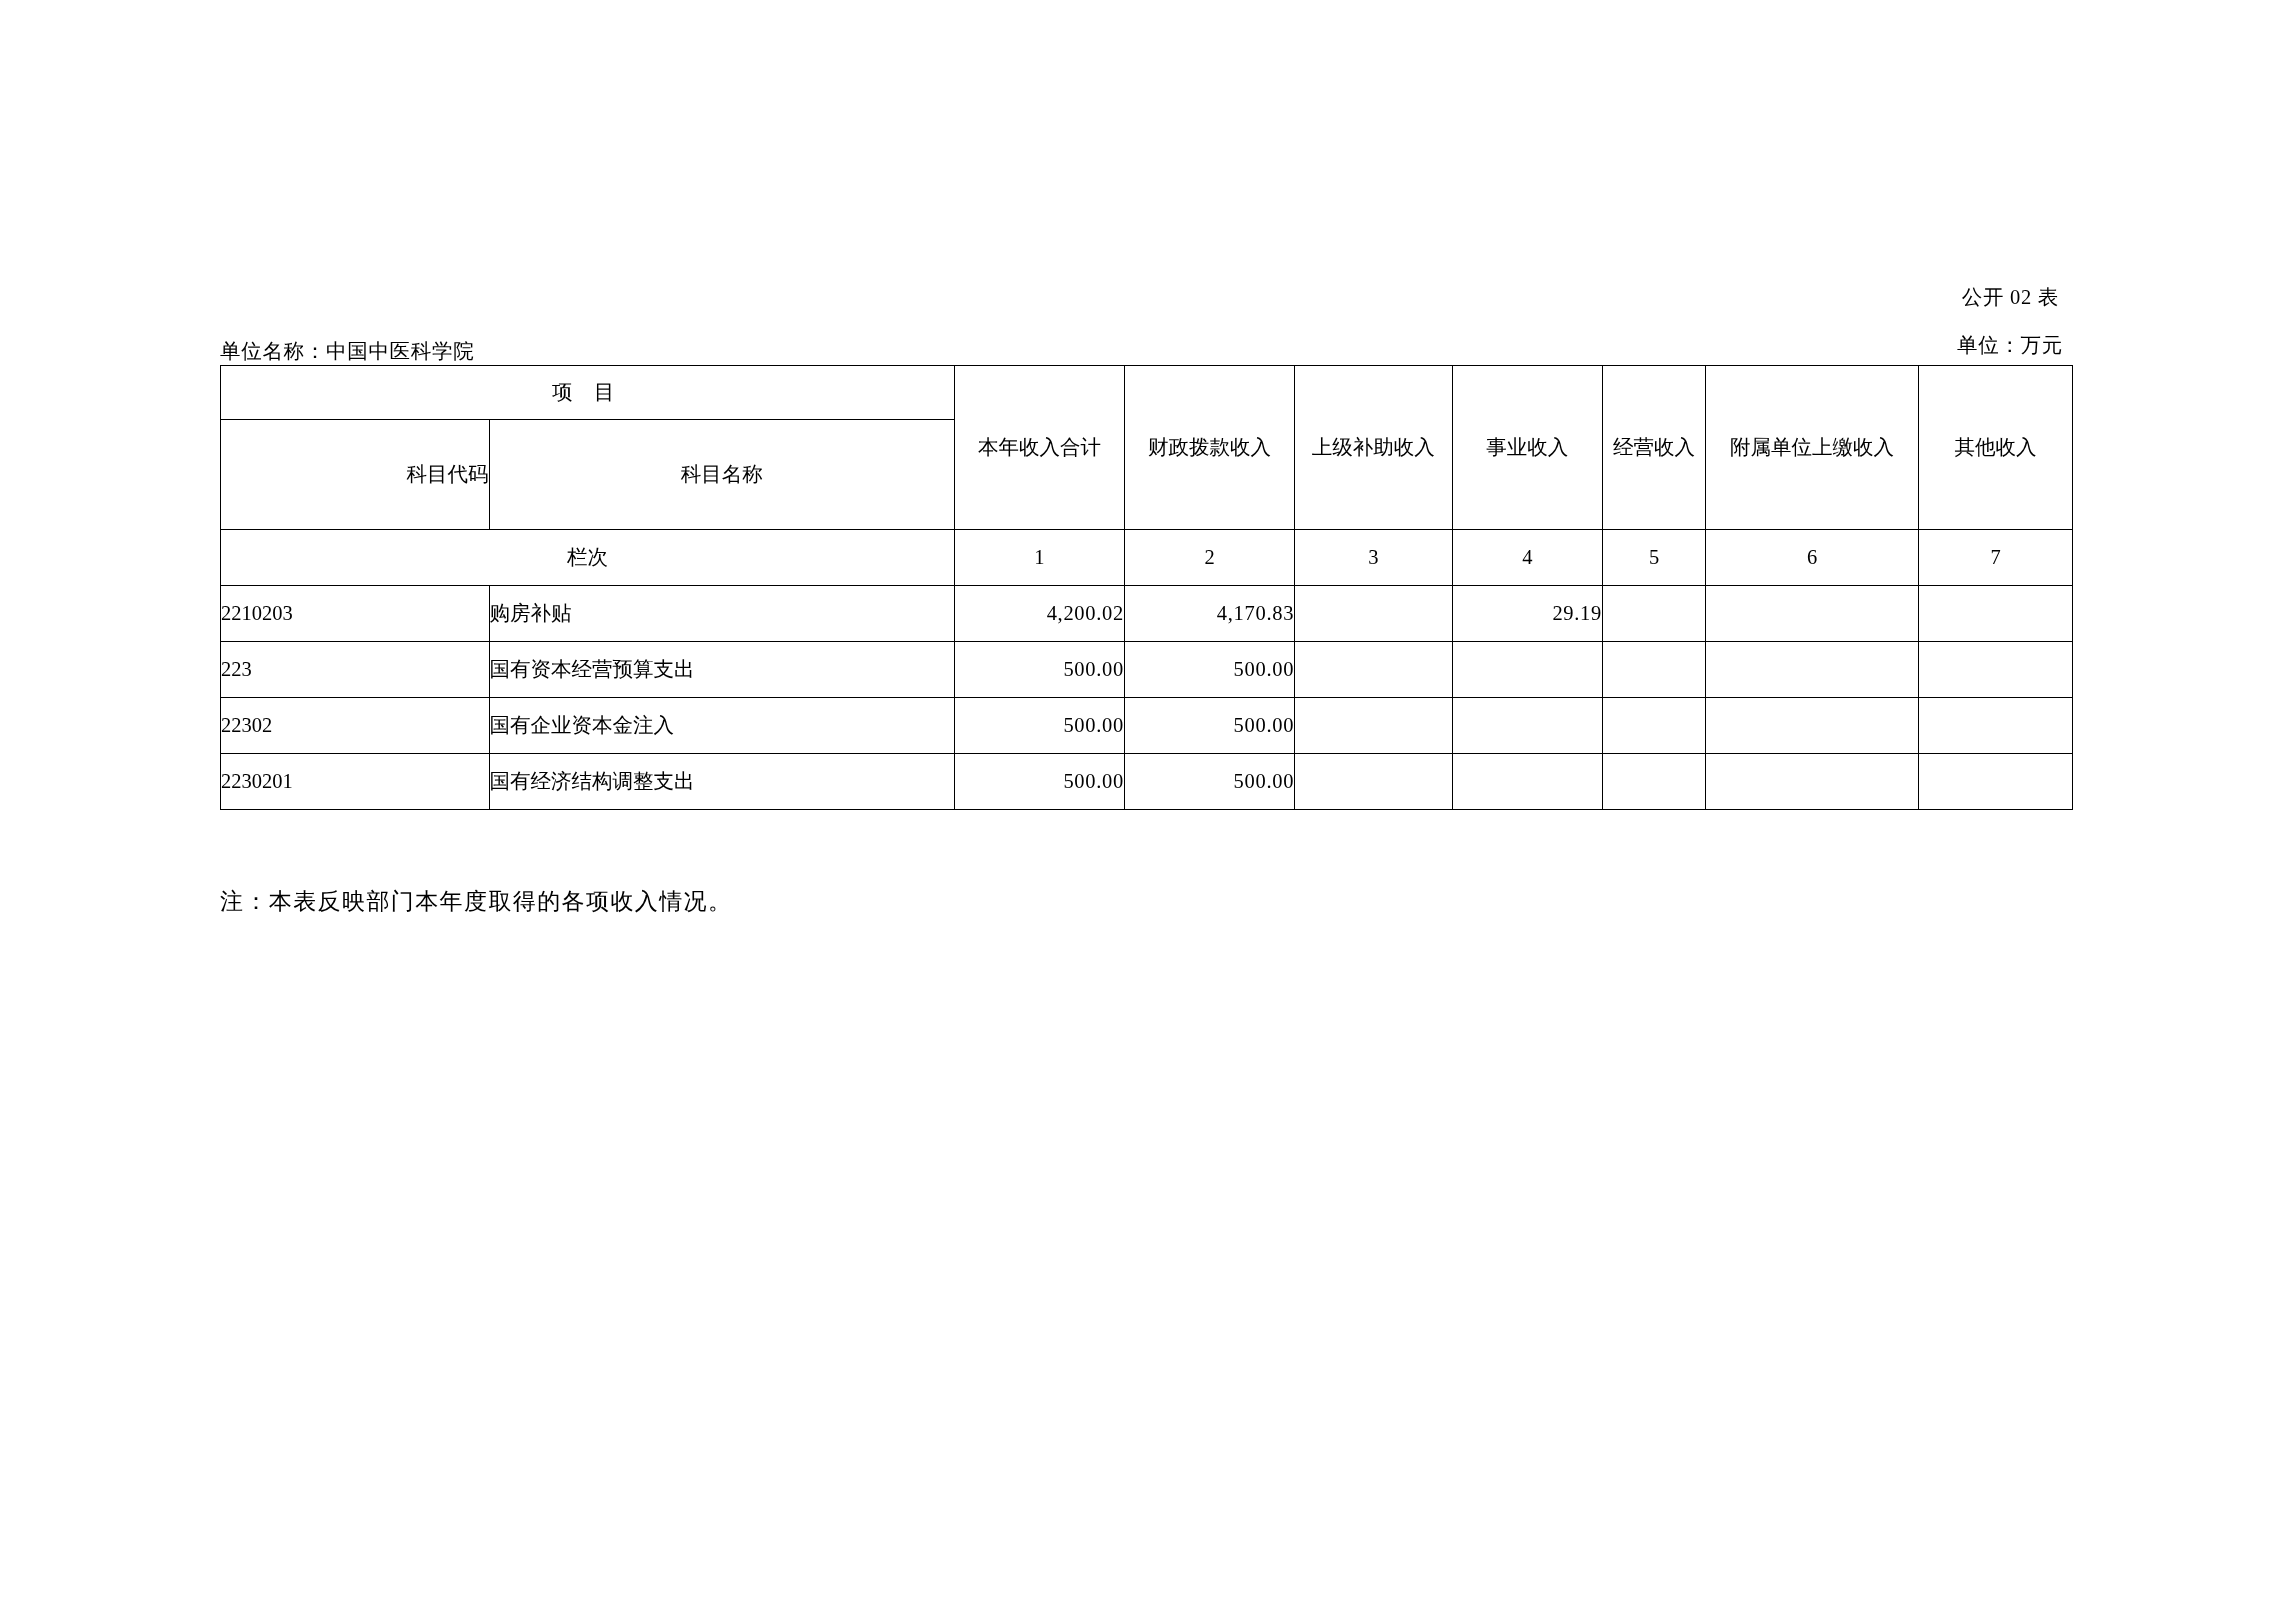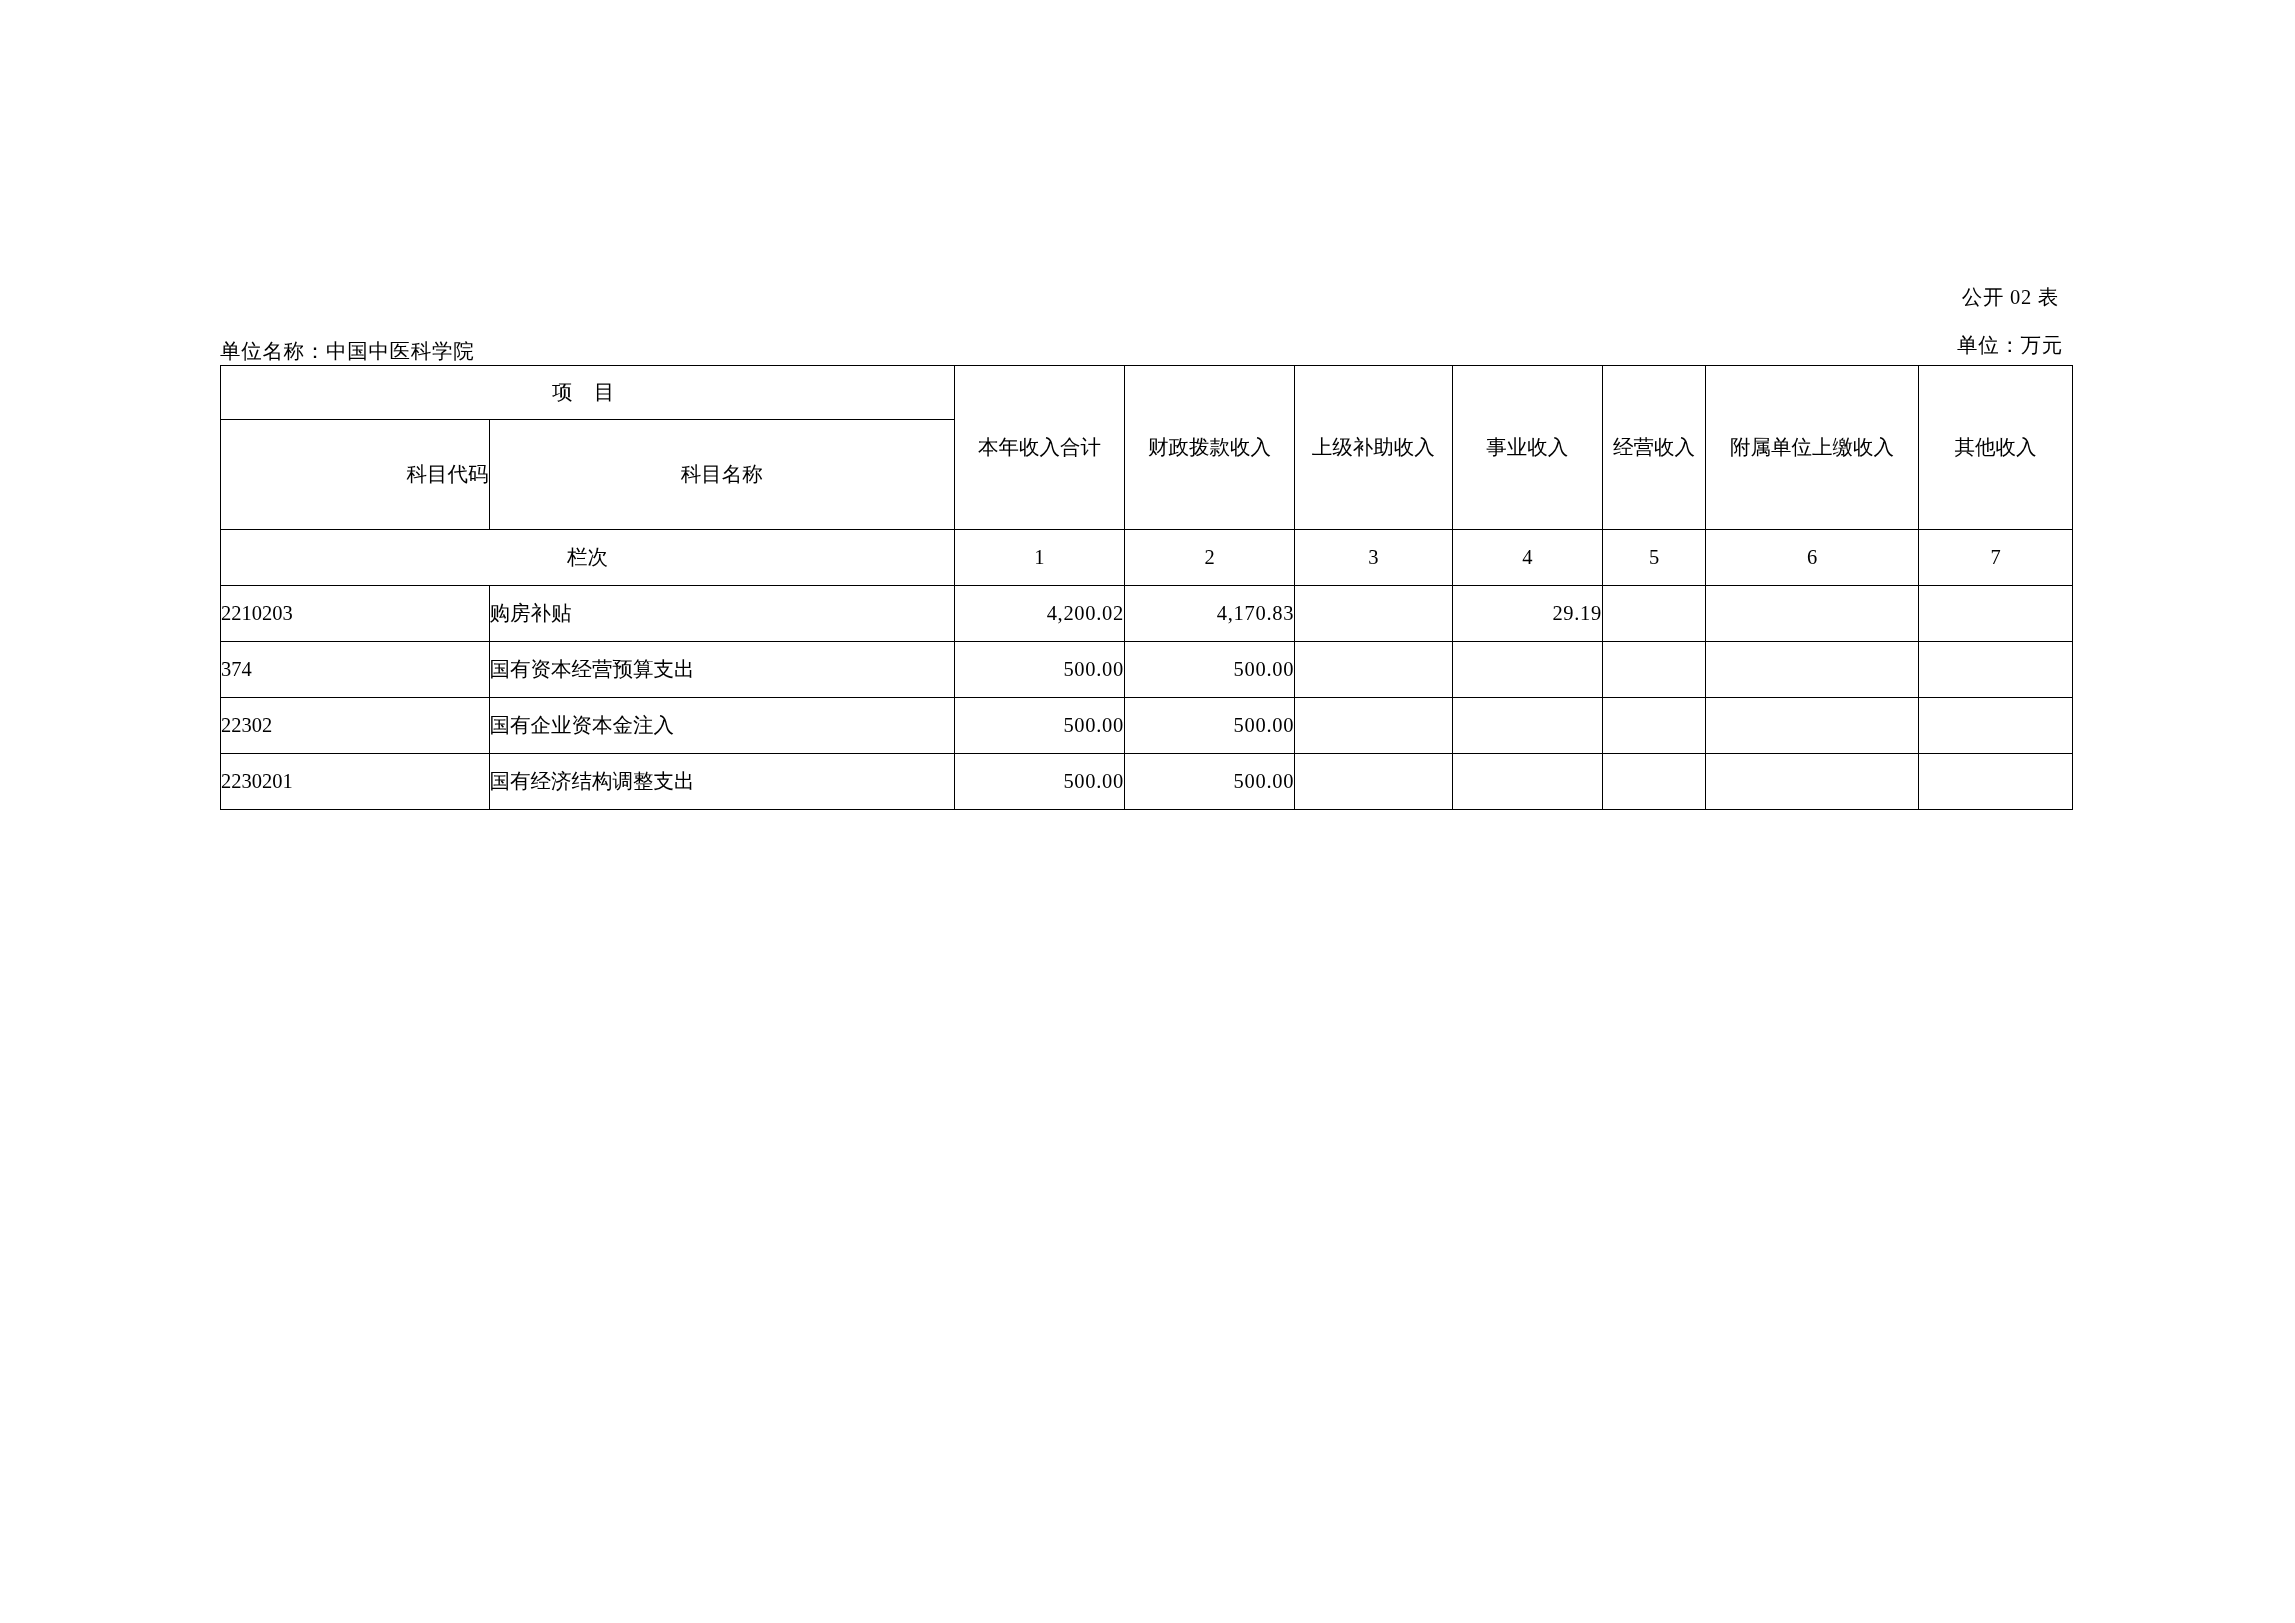--- a/index.html
+++ b/index.html
@@ -165,21 +165,21 @@
         <td class="c-num">4,200.02</td>
         <td class="c-num">4,170.83</td>
         <td class="c-num"></td>
         <td class="c-num">29.19</td>
         <td class="c-num"></td>
         <td class="c-num"></td>
         <td class="c-num"></td>
       </tr>
 
       <tr class="data-row">
-        <td class="c-code">374</td>
+        <td class="c-code">223</td>
         <td class="c-name">国有资本经营预算支出</td>
         <td class="c-num">500.00</td>
         <td class="c-num">500.00</td>
         <td class="c-num"></td>
         <td class="c-num"></td>
         <td class="c-num"></td>
         <td class="c-num"></td>
         <td class="c-num"></td>
       </tr>
 
@@ -202,15 +202,16 @@
         <td class="c-num">500.00</td>
         <td class="c-num"></td>
         <td class="c-num"></td>
         <td class="c-num"></td>
         <td class="c-num"></td>
         <td class="c-num"></td>
       </tr>
     </tbody>
   </table>
 
+  <div class="note">注：本表反映部门本年度取得的各项收入情况。</div>
 
 </div>
 
 
 </body></html>

